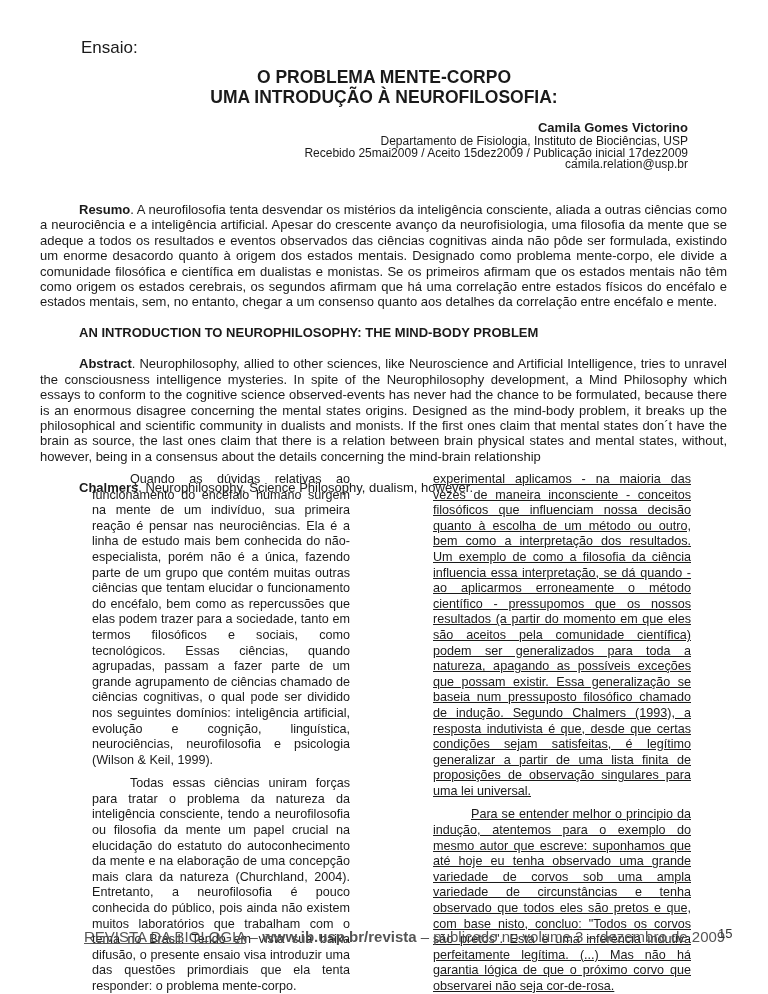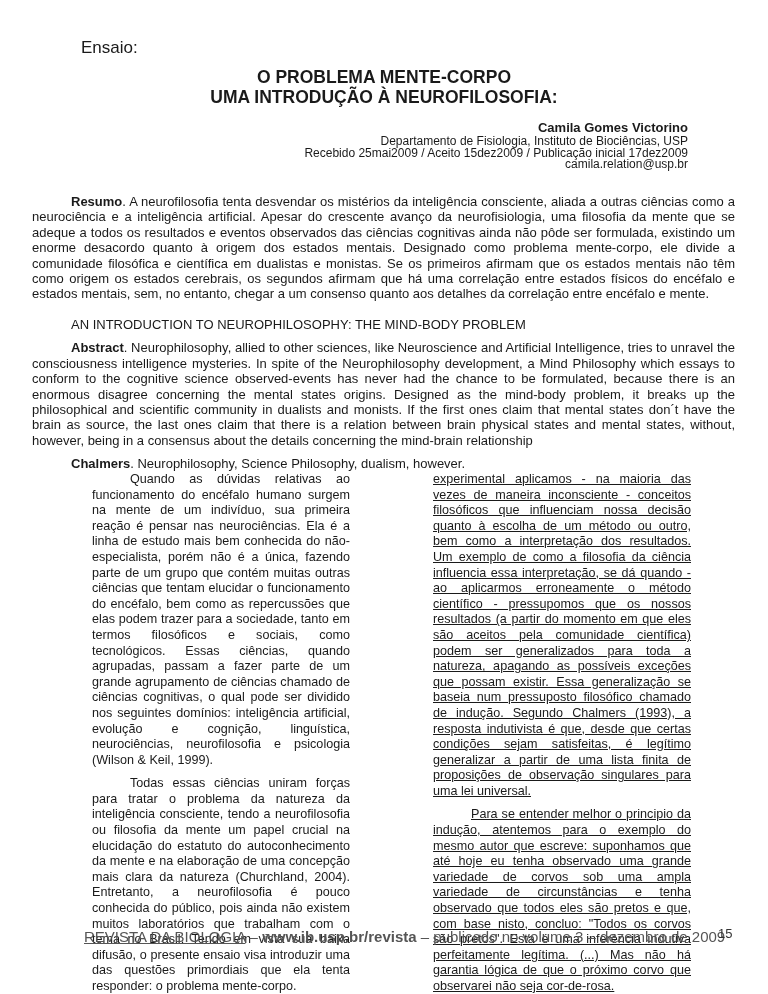--- a/index.html
+++ b/index.html
@@ -5,22 +5,22 @@
   html, body { margin: 0; padding: 0; background: #ffffff; }
   body { width: 768px; height: 994px; position: relative; overflow: hidden; color: #1a1a1a; font-family: "Liberation Sans", sans-serif; }
   .abs { position: absolute; }
   .section-label { left: 81px; top: 38px; font-size: 17px; }
   .title { left: 0; width: 768px; top: 67px; text-align: center; font-weight: bold; font-size: 17.5px; line-height: 20px; font-family: "Liberation Sans", sans-serif; letter-spacing: 0px; }
   .author-block { right: 80px; top: 119px; text-align: right; }
   .author-name { font-weight: bold; font-size: 13px; line-height: 17px; }
   .author-meta { font-size: 12px; line-height: 11.5px; }
   .abstract { left: 24px; width: 719px; text-align: justify; font-size: 13px; line-height: 15.4px; }
   .indent { text-indent: 39px; }
-  .abstract p { margin: 8px; }
-  .en-title { font-weight: normal; }
+  .abstract p { margin: 16px; }
+  .en-title { font-weight: bold; }
   .col { top: 464px; width: 274px; font-size: 12.6px; line-height: 15.6px; text-align: justify; font-family: "Liberation Sans", sans-serif; }
   .col p { margin: 8px; }
   .col .ind { text-indent: 38px; }
   .col-left { left: 84px; }
   .col-right { left: 425px; text-decoration: underline; }
   .sub-head { font-weight: bold; margin-top: 16px !important; text-indent: 38px; }
   .footer { left: 84px; top: 928px; font-size: 15px; color: #555; }
   .footer .journal { text-decoration: underline; }
   .footer .url { font-weight: bold; }
   .page-num { left: 718px; top: 926px; font-size: 13px; color: #333; }

